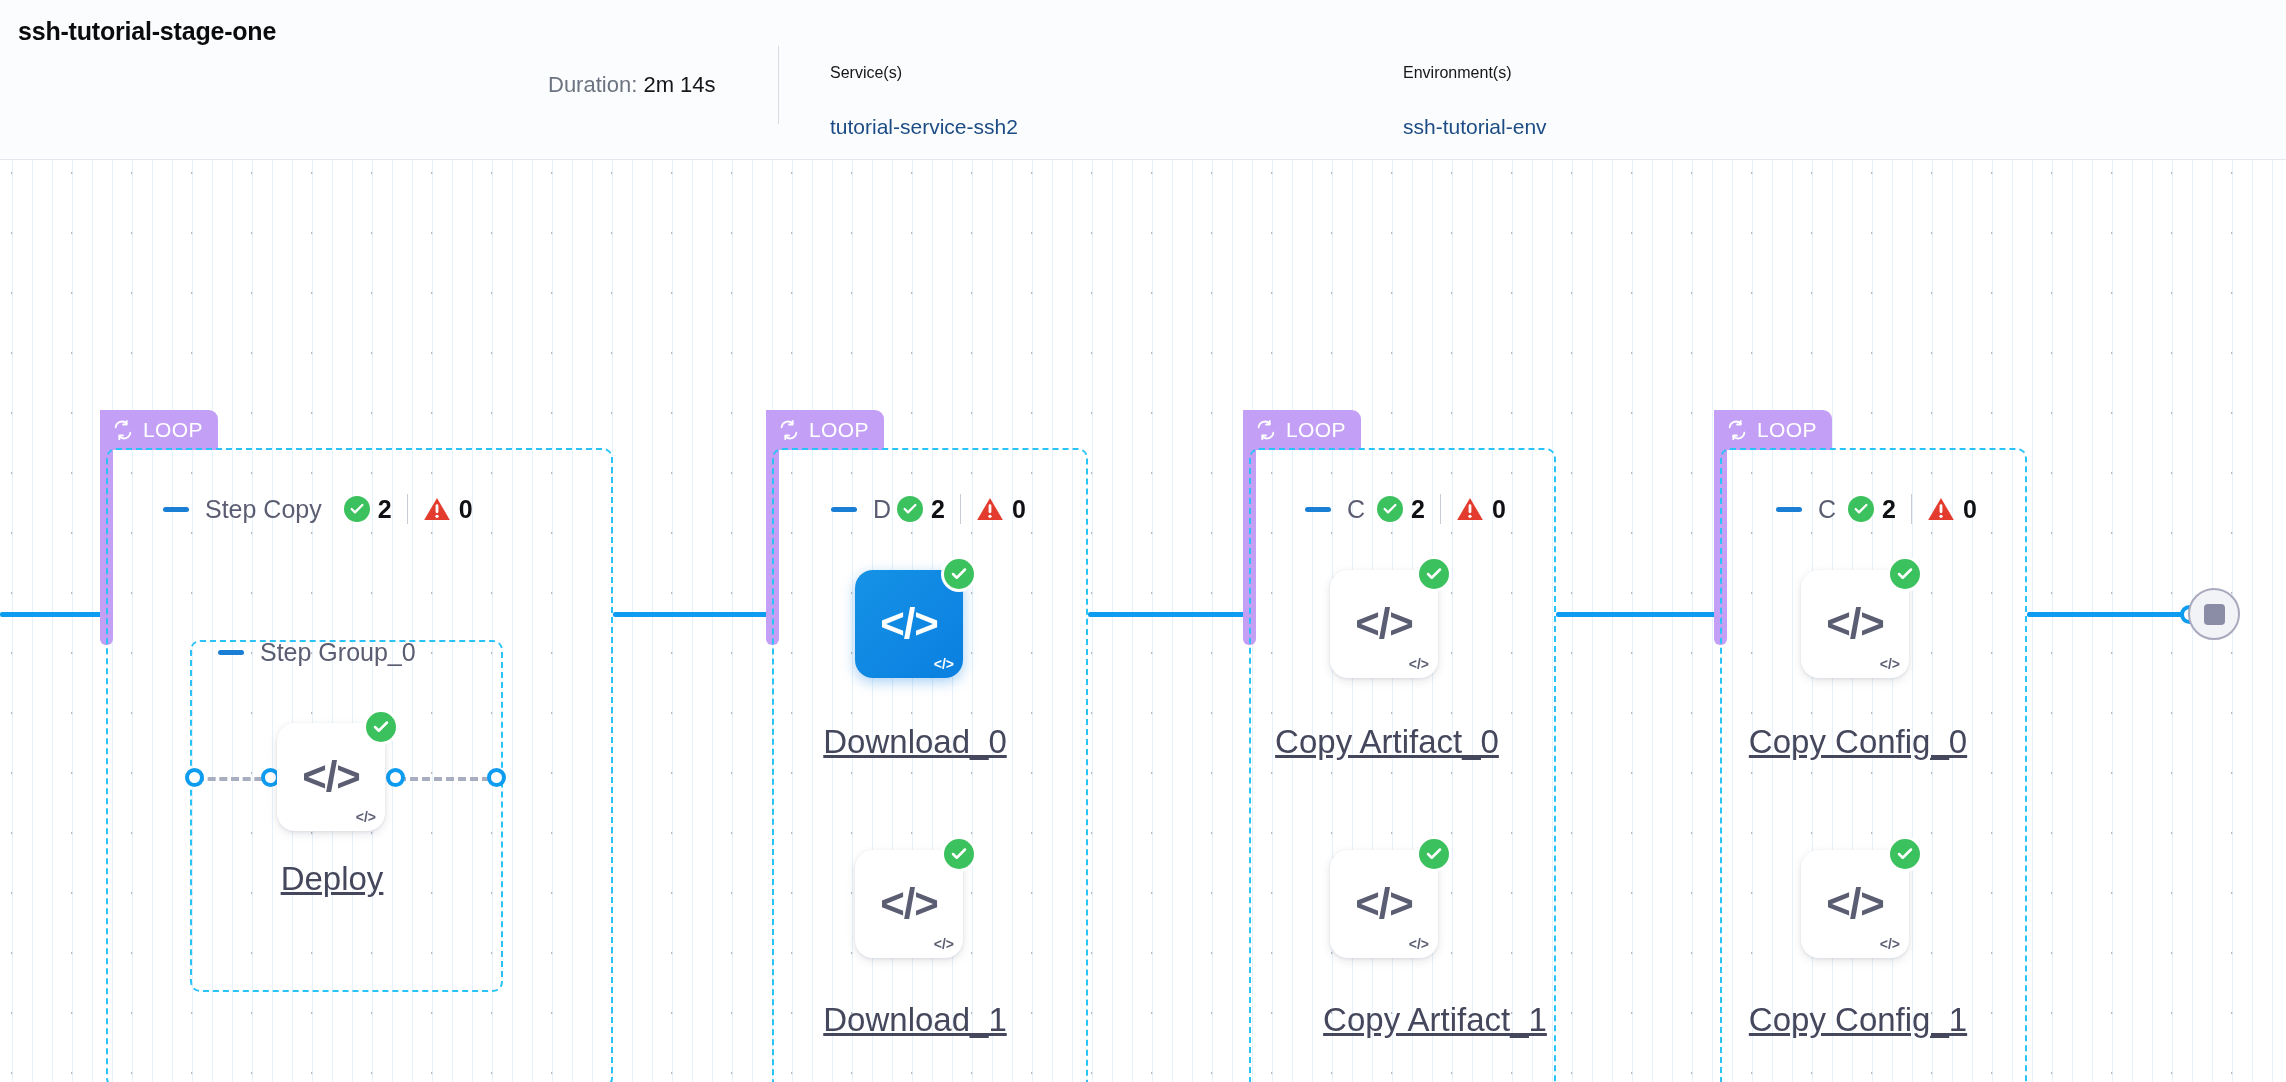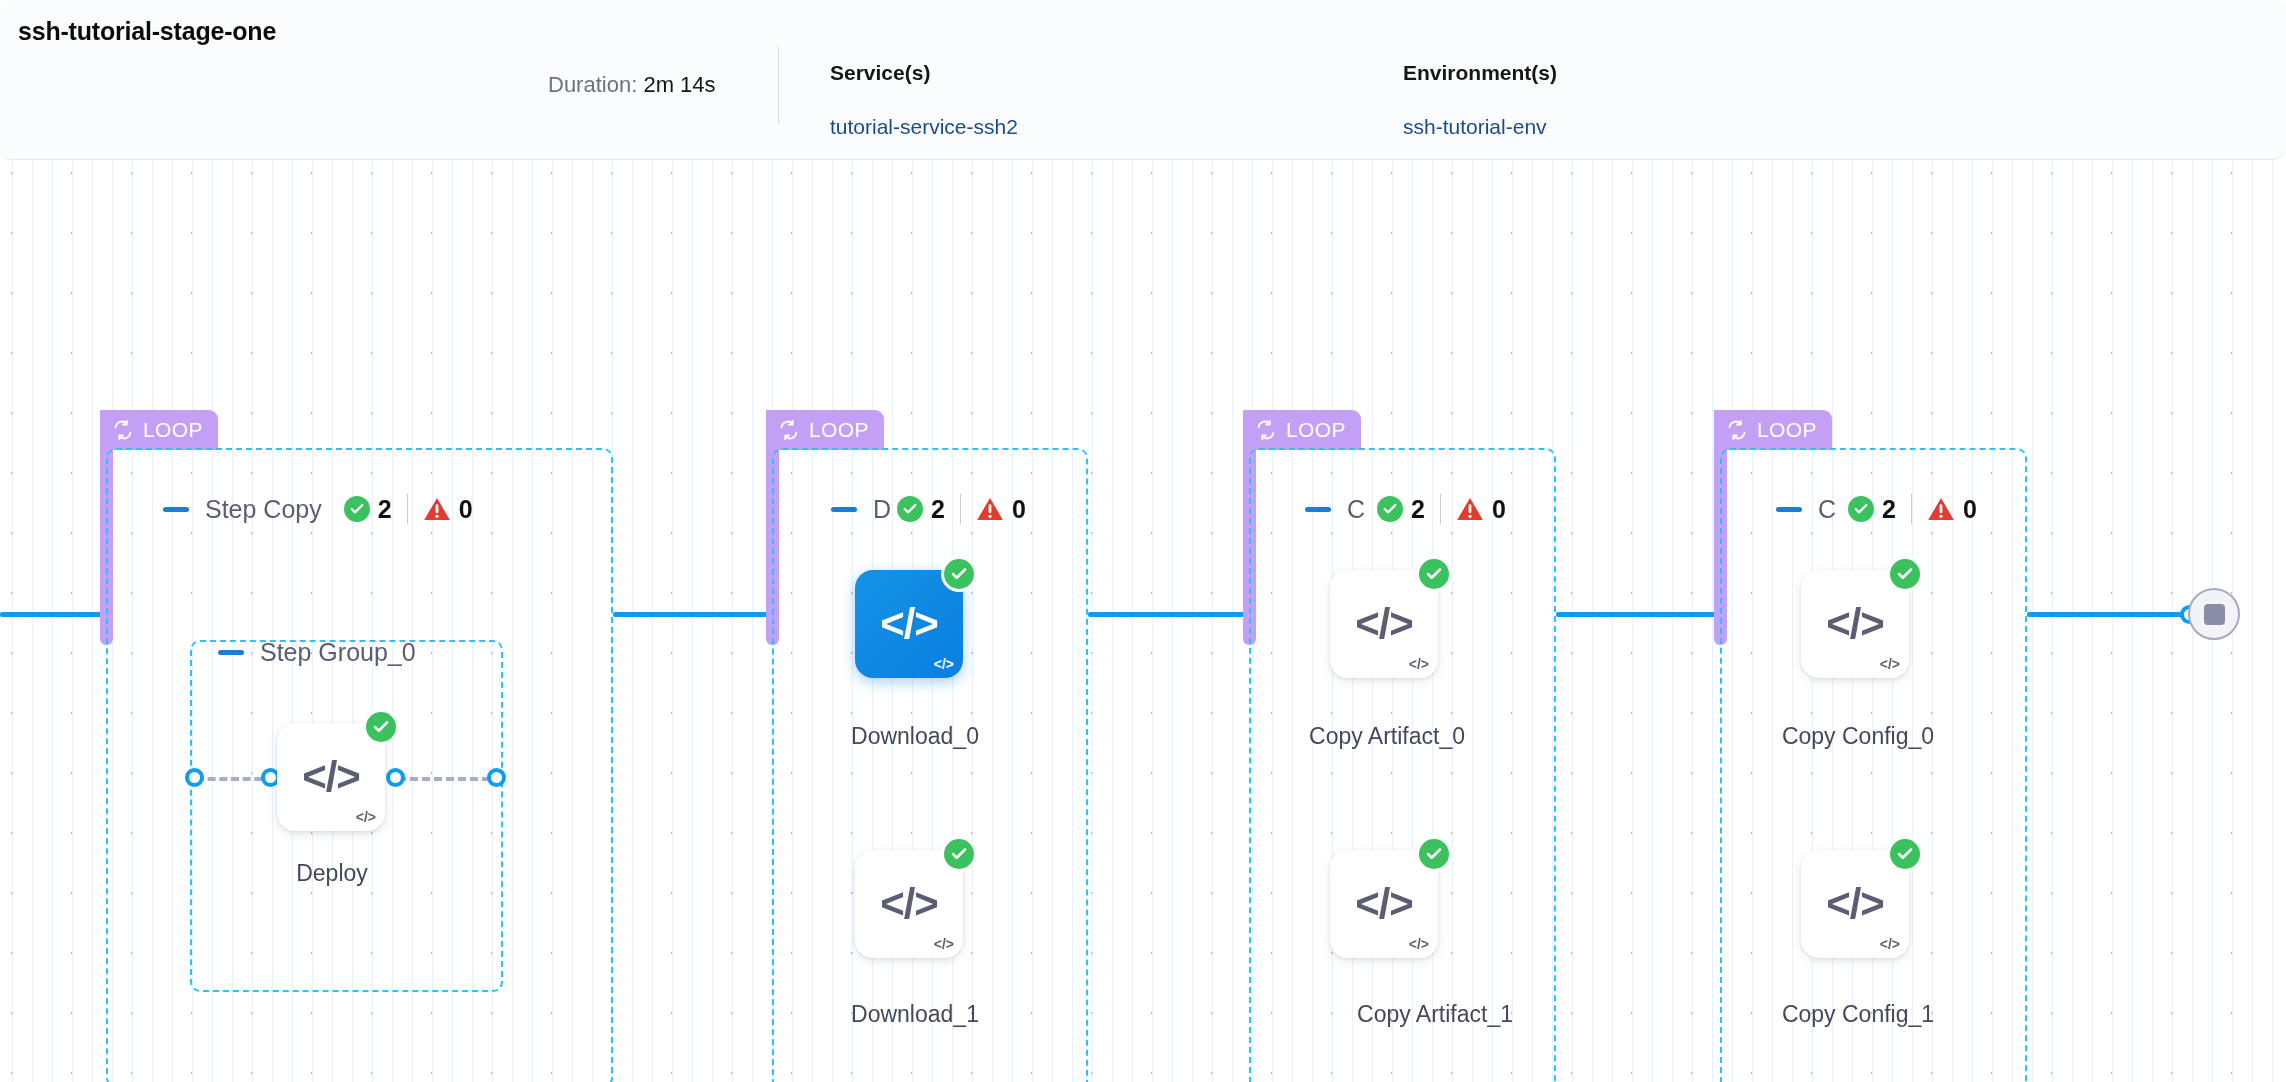--- a/index.html
+++ b/index.html
@@ -13,21 +13,20 @@
   }
 
   
   .exec-header {
     position: relative;
     width: 2286px;
     height: 160px;
     background: #fbfcfd;
     border-bottom: 1px solid #e4e8ee;
     padding: 14px 0 8px 18px;
-    border-radius: 13px;
   }
   .exec-title {
     font-size: 25px;
     font-weight: bold;
     color: #0b0b0d;
     letter-spacing: -0.2px;
     line-height: 34px;
   }
   .header-meta {
     position: absolute;
@@ -46,24 +45,24 @@
     position: absolute;
     left: 760px;
     top: -12px;
     width: 1px;
     height: 78px;
     background: #d7dce4;
   }
   .meta-service { left: 812px; top: 0; }
   .meta-env { left: 1385px; top: 0; }
   .meta-head {
-    font-size: 21px;
+    font-size: 16px;
     line-height: 30px;
     color: #15161a;
-    font-weight: bold;
+    font-weight: normal;
     white-space: nowrap;
   }
   .meta-link {
     font-size: 21px;
     line-height: 34px;
     color: #1c4c85;
     white-space: nowrap;
     cursor: pointer;
     margin-top: 22px;
   }
@@ -208,24 +207,25 @@
     width: 30px; height: 30px;
     border-radius: 50%;
     background: #3bc15d;
     display: flex; align-items: center; justify-content: center;
     box-shadow: 0 0 0 3px #ffffff;
   }
   .node-badge svg { width: 18px; height: 18px; display: block; }
   .node-label {
     position: absolute;
     text-align: center;
-    font-size: 23px;
+    font-size: 33px;
     color: #45475c;
     white-space: nowrap;
     transform: translateX(-50%);
+    text-decoration: underline;
   }
 
   
   .port {
     position: absolute;
     width: 19px; height: 19px;
     border-radius: 50%;
     background: #ffffff;
     border: 4px solid #0e9cf0;
     cursor: pointer;

